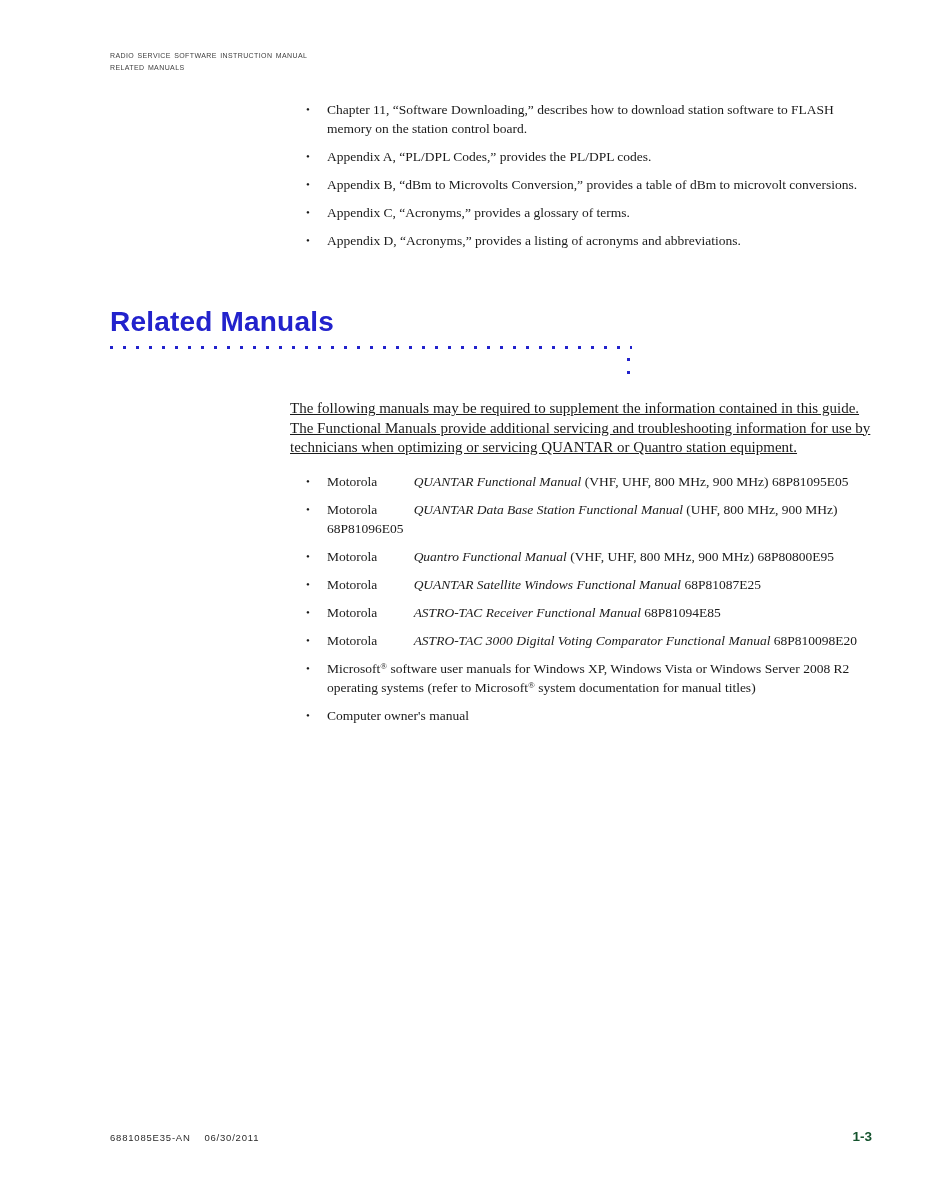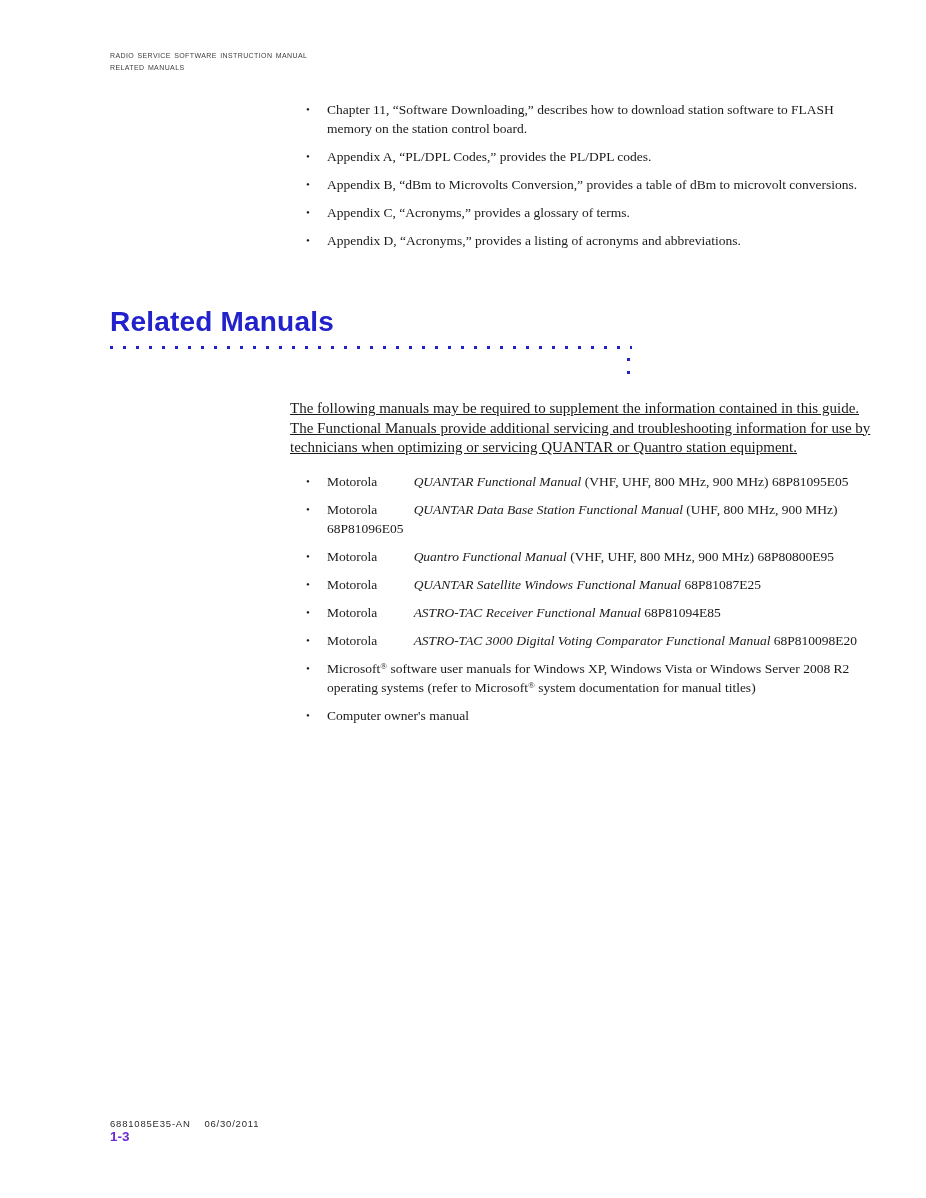--- a/index.html
+++ b/index.html
@@ -123,34 +123,33 @@
 
   
   .running-footer {
     position: absolute;
     left: 110px;
     right: 54px;
     bottom: 54px;
     display: flex;
     justify-content: space-between;
     align-items: baseline;
-    flex-direction: column;
   }
   .footer-left {
     font-family: "Liberation Sans", sans-serif;
     font-size: 9.5px;
     letter-spacing: 0.8px;
     color: #2b2b2b;
     white-space: pre;
   }
   .footer-right {
     font-family: "Liberation Sans", sans-serif;
     font-size: 13.5px;
     font-weight: bold;
-    color: #6d28d9;
+    color: #14532d;
   }
 </style>
 </head>
 <body>
 
 <div class="page">
 
   <div class="running-header">
     <span class="hdr">Radio Service Software Instruction Manual</span>
     <span class="hdr">Related Manuals</span>

